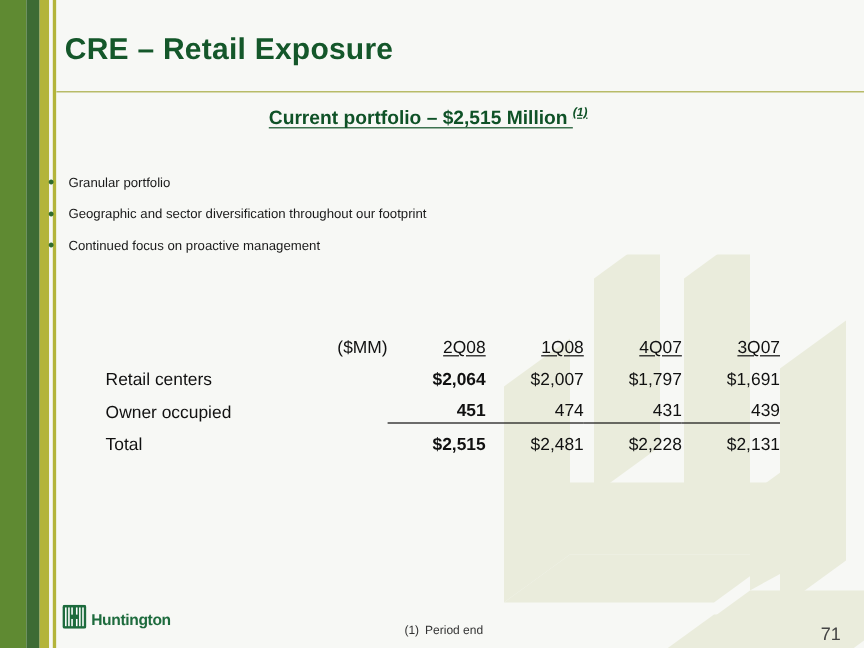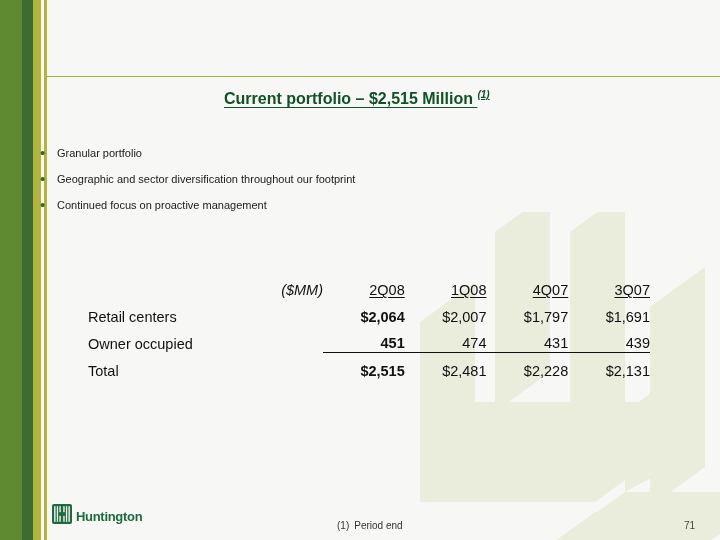--- a/index.html
+++ b/index.html
@@ -138,21 +138,20 @@
     font-size: 14.5px;
     color: #111111;
     font-weight: normal;
     vertical-align: bottom;
   }
   .fin-table tr { height: 27px; }
   .col-label { text-align: left; width: 230px; white-space: nowrap; }
   .col-num   { text-align: right; width: 80px; padding-right: 2px; white-space: nowrap; }
 
   .hdr-units {
-    font-style: italic;
     font-size: 13.5px;
     text-align: right;
     padding-right: 14px;
   }
   .hdr-q {
     text-align: right;
     text-decoration: underline;
     text-underline-offset: 2px;
     padding-right: 2px;
   }
@@ -185,21 +184,21 @@
     top: 520px;
     font-size: 10px;
     color: #333333;
     white-space: nowrap;
   }
   .footnote .fn-mark { margin-right: 5px; }
   .page-number {
     position: absolute;
     left: 684px;
     top: 520px;
-    font-size: 10px;
+    font-size: 15px;
     color: #444444;
   }
 </style>
 </head>
 <body>
 
 <div id="slide">
 
   <div class="watermark">
     <svg width="330" height="340" viewBox="0 0 330 340" xmlns="http://www.w3.org/2000/svg">
@@ -217,20 +216,21 @@
     </svg>
   </div>
 
   <div class="stripe stripe-olive"></div>
   <div class="stripe stripe-dark"></div>
   <div class="stripe stripe-gold"></div>
   <div class="stripe stripe-gap1"></div>
   <div class="stripe stripe-thin"></div>
   <div class="stripe stripe-gap2"></div>
 
+  <div class="slide-title">CRE – Retail Exposure</div>
   <div class="title-rule"></div>
 
   <div class="subtitle">
     <span class="sub-main">Current portfolio  – $2,515 Million </span><span class="sup">(1)</span>
   </div>
 
 
   <div class="bullets">
     <div class="bullet-row">
       <span class="bullet-dot">•</span>

